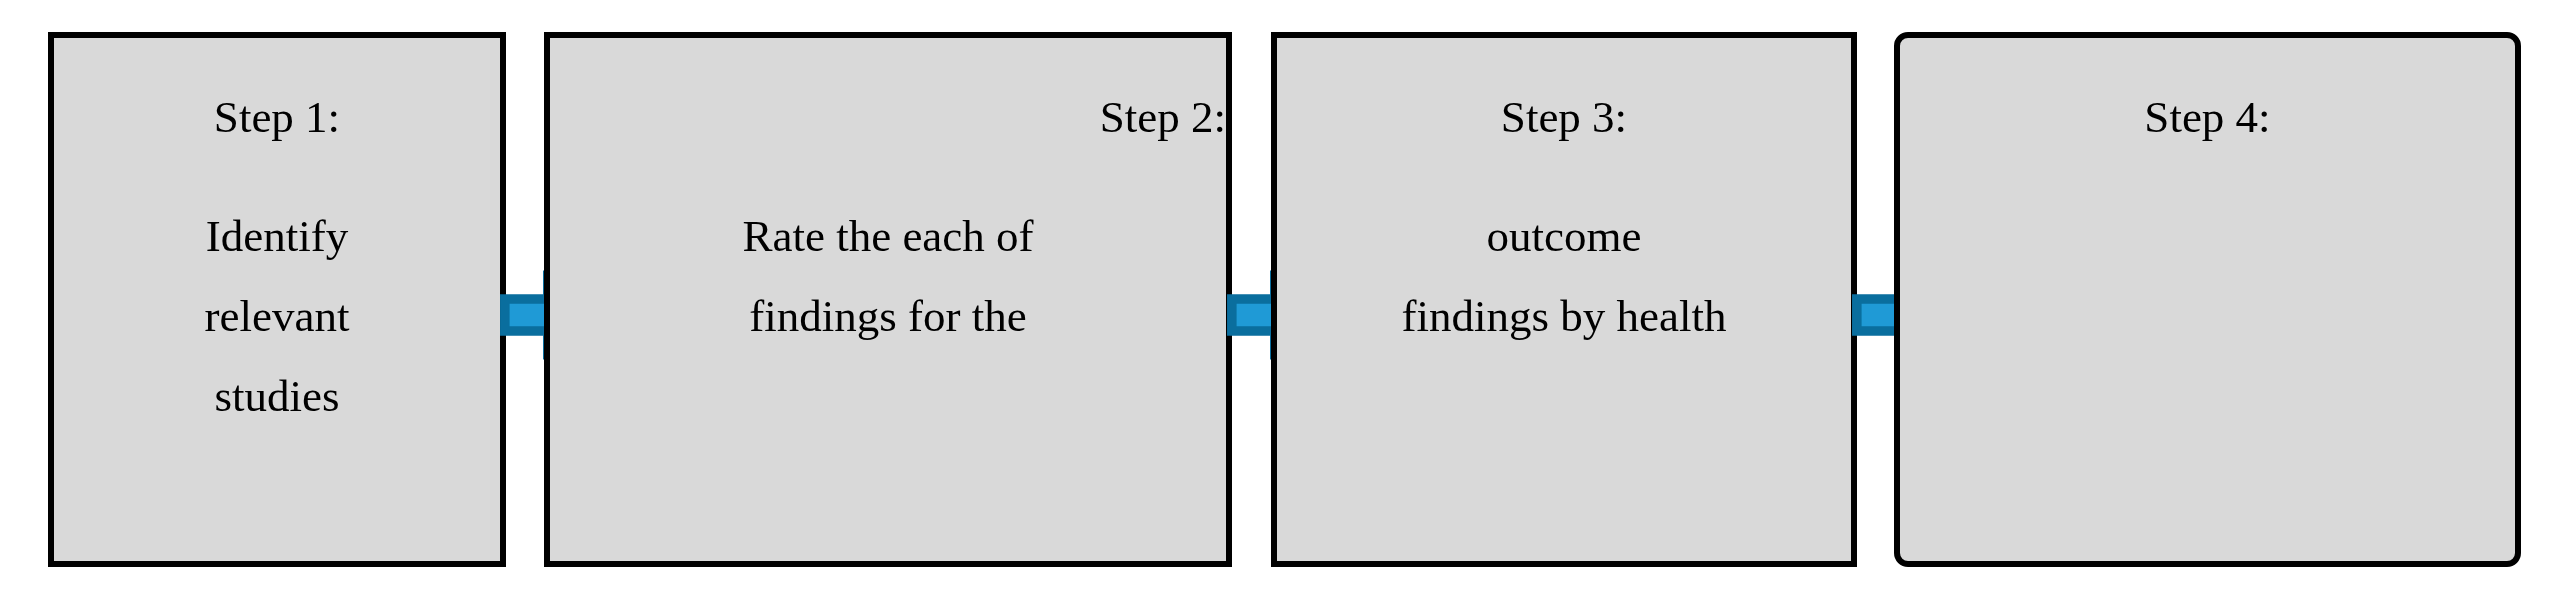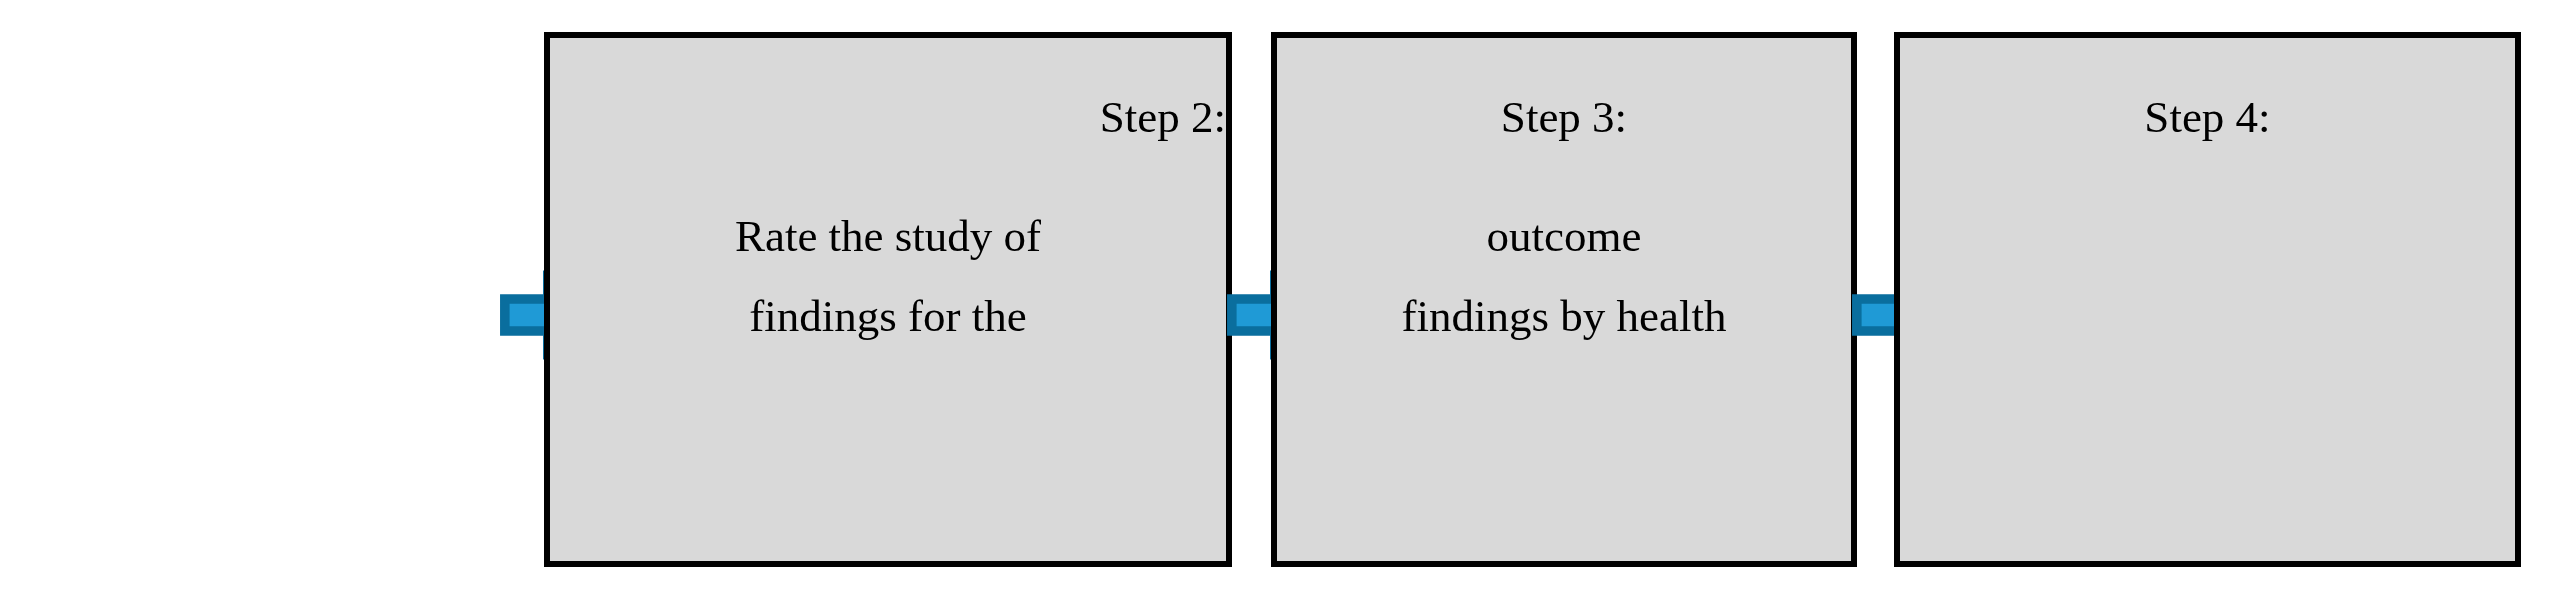--- a/index.html
+++ b/index.html
@@ -56,21 +56,21 @@
 
   .step-body .line {
     display: block;
     white-space: nowrap;
   }
 
   
   #step-box-1 { left: 48px;   width: 458px; }
   #step-box-2 { left: 544px;  width: 688px; align-items: flex-end; }
   #step-box-3 { left: 1271px; width: 586px; align-items: center; }
-  #step-box-4 { left: 1894px; width: 627px; }
+  #step-box-4 { left: 1894px; width: 627px; border-radius: 14px; }
 
   
   .connector-arrow {
     position: absolute;
     top: 280px;
     width: 80px;
     height: 70px;
   }
   #connector-arrow-1 { left: 503px; }
   #connector-arrow-2 { left: 1230px; }
@@ -81,31 +81,39 @@
     width: 100%;
     height: 100%;
     overflow: visible;
   }
 </style>
 </head>
 <body>
 
 <div id="flow-diagram">
 
+  <div class="step-box" id="step-box-1">
+    <div class="step-title">Step 1:</div>
+    <div class="step-body">
+      <span class="line">Identify</span>
+      <span class="line">relevant</span>
+      <span class="line">studies</span>
+    </div>
+  </div>
 
   <div class="connector-arrow" id="connector-arrow-1">
     <svg viewBox="0 0 100 88" xmlns="http://www.w3.org/2000/svg" aria-hidden="true">
       <polygon points="2,24 56,24 56,2 98,44 56,86 56,64 2,64" fill="#1f9ad6" stroke="#0a6e9e" stroke-width="12" stroke-linejoin="miter"></polygon>
     </svg>
   </div>
 
   <div class="step-box" id="step-box-2">
     <div class="step-title">Step 2:</div>
     <div class="step-body">
-      <span class="line">Rate the study of</span>
+      <span class="line">Rate the each of</span>
       <span class="line">findings for the</span>
     </div>
   </div>
 
   <div class="connector-arrow" id="connector-arrow-2">
     <svg viewBox="0 0 100 88" xmlns="http://www.w3.org/2000/svg" aria-hidden="true">
       <polygon points="2,24 56,24 56,2 98,44 56,86 56,64 2,64" fill="#1f9ad6" stroke="#0a6e9e" stroke-width="12" stroke-linejoin="miter"></polygon>
     </svg>
   </div>
 

